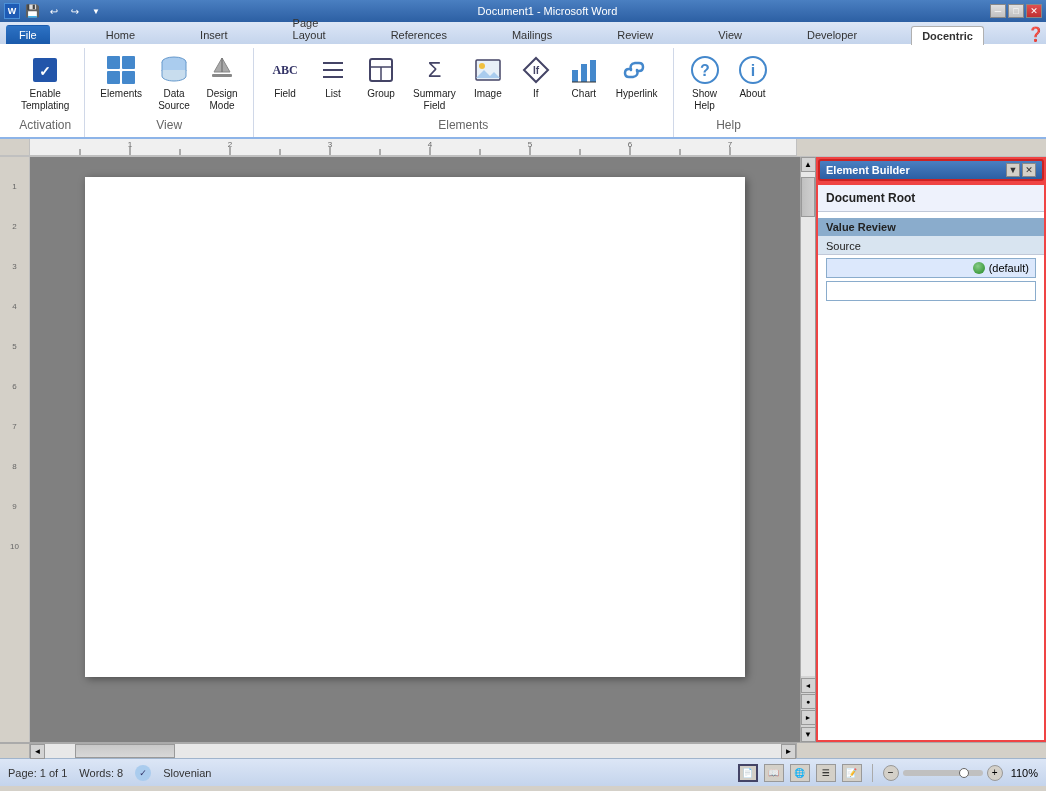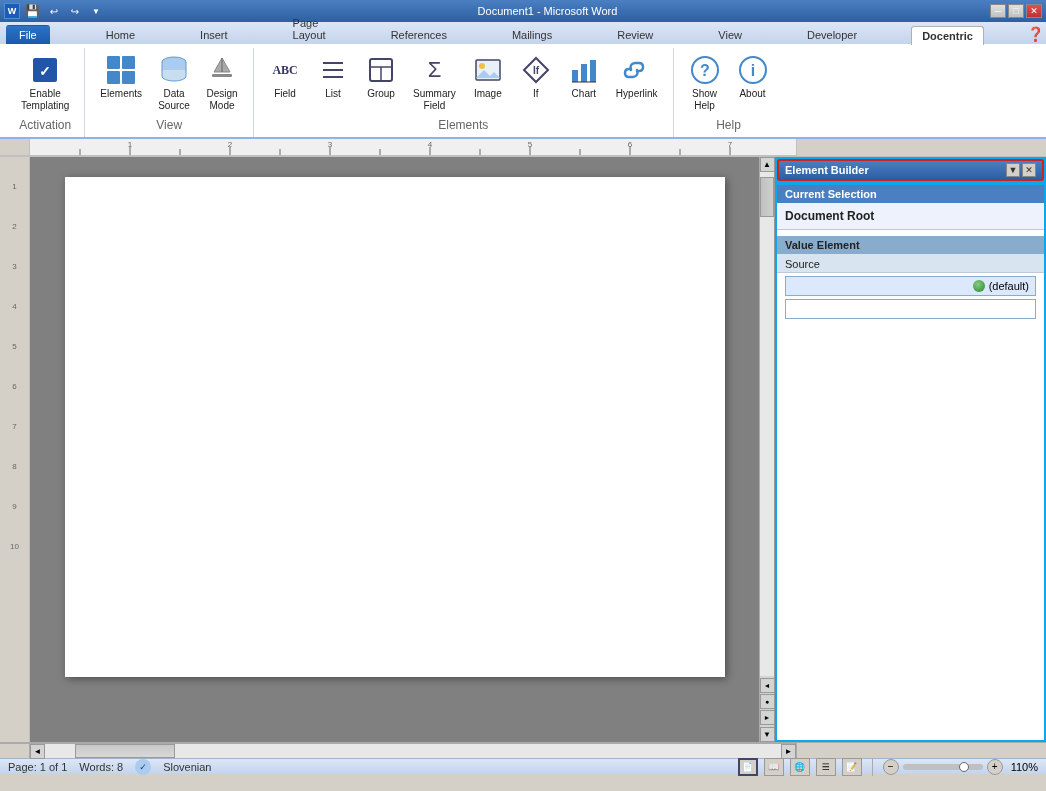--- a/index.html
+++ b/index.html
@@ -59,42 +59,42 @@
     
     .doc-area { flex: 1; background: #808080; overflow: auto; display: flex; justify-content: center; padding: 20px 0; position: relative; }
     .doc-scroll-container { display: flex; flex-direction: column; align-items: center; }
     .page { background: white; width: 660px; min-height: 500px; box-shadow: 2px 2px 8px rgba(0,0,0,0.4); }
     .vertical-scrollbar { width: 15px; background: #d4d4d4; display: flex; flex-direction: column; align-items: center; border-left: 1px solid #aaa; }
     .scrollbar-btn { width: 15px; height: 15px; background: #d4d4d4; border: 1px solid #999; display: flex; align-items: center; justify-content: center; font-size: 8px; cursor: pointer; }
     .scrollbar-track { flex: 1; width: 100%; background: #e8e8e8; position: relative; }
     .scrollbar-thumb { width: 100%; height: 40px; background: linear-gradient(to right, #c0c0c0, #d0d0d0); border: 1px solid #999; position: absolute; top: 5px; }
 
     
-    .element-builder { width: 272px; background: #0ea5e9; border-left: 1px solid #999; display: flex; flex-direction: column; }
+    .element-builder { width: 231px; background: #ef4444; border-left: 1px solid #999; display: flex; flex-direction: column; }
     .eb-titlebar { background: linear-gradient(to bottom, #4a7fc1, #2c5fa3); color: white; height: 22px; display: flex; align-items: center; justify-content: space-between; padding: 0 6px; border: 2px solid #cc2222; border-radius: 3px; margin: 2px; }
     .eb-title { font-size: 11px; font-weight: bold; color: white; }
     .eb-controls { display: flex; gap: 2px; }
     .eb-ctrl-btn { width: 14px; height: 14px; background: #d4d0c8; border: 1px solid #888; display: flex; align-items: center; justify-content: center; font-size: 9px; cursor: pointer; color: #333; }
     .eb-content { flex: 1; background: white; margin: 2px; }
     .eb-section-header { background: #4a7fc1; color: white; padding: 3px 8px; font-size: 11px; font-weight: bold; }
     .eb-selection-value { padding: 6px 8px; font-size: 12px; font-weight: bold; color: #222; background: #eef2fc; border-bottom: 1px solid #c0c8d8; }
     .eb-binding-header { background: #8aaccc; color: #222; padding: 3px 8px; font-size: 11px; font-weight: bold; margin-top: 4px; }
     .eb-field-label { padding: 4px 8px 2px 8px; font-size: 11px; color: #222; background: #d8e4f0; border-bottom: 1px solid #c0c8d8; }
     .eb-field-value { margin: 3px 8px; padding: 3px 6px; background: #dce8fc; border: 1px solid #8aaccc; font-size: 11px; display: flex; align-items: center; gap: 4px; justify-content: flex-end; }
     .eb-field-input { margin: 3px 8px; padding: 2px 4px; background: white; border: 1px solid #8aaccc; font-size: 11px; height: 20px; }
     .source-dot { width: 12px; height: 12px; background: radial-gradient(circle at 40% 35%, #88cc88, #228822); border-radius: 50%; display: inline-block; flex-shrink: 0; }
 
     
     .h-scrollbar { height: 15px; background: #d4d4d4; display: flex; align-items: center; border-top: 1px solid #aaa; }
     .h-sb-btn { width: 15px; height: 15px; background: #d4d4d4; border: 1px solid #999; display: flex; align-items: center; justify-content: center; font-size: 8px; cursor: pointer; flex-shrink: 0; }
     .h-sb-track { flex: 1; height: 100%; background: #e8e8e8; position: relative; }
     .h-sb-thumb { width: 100px; height: 100%; background: linear-gradient(to bottom, #c8c8c8, #d8d8d8); border: 1px solid #999; position: absolute; left: 30px; }
 
     
-    .status-bar { height: 16px; background: linear-gradient(to bottom, #dce6f6, #c4d4ec); border-top: 1px solid #a0b4cc; display: flex; align-items: center; justify-content: space-between; padding: 0 8px; }
+    .status-bar { height: 28px; background: linear-gradient(to bottom, #dce6f6, #c4d4ec); border-top: 1px solid #a0b4cc; display: flex; align-items: center; justify-content: space-between; padding: 0 8px; }
     .status-left { display: flex; align-items: center; gap: 12px; font-size: 11px; color: #333; }
     .status-right { display: flex; align-items: center; gap: 6px; }
     .zoom-controls { display: flex; align-items: center; gap: 4px; }
     .zoom-btn { width: 16px; height: 16px; background: #d4d0c8; border: 1px solid #999; display: flex; align-items: center; justify-content: center; font-size: 10px; cursor: pointer; border-radius: 8px; }
     .zoom-slider { width: 80px; height: 6px; background: #c0c0c0; border-radius: 3px; position: relative; }
     .zoom-indicator { width: 10px; height: 10px; background: white; border: 1px solid #666; border-radius: 5px; position: absolute; top: -2px; left: 70%; }
     .view-btn { width: 20px; height: 18px; background: #d4d0c8; border: 1px solid #999; display: flex; align-items: center; justify-content: center; font-size: 9px; cursor: pointer; }
     .lang-btn { display: flex; align-items: flex-end; gap: 4px; font-size: 11px; cursor: pointer; }
   </style>
 </head>
@@ -355,25 +355,24 @@
 
   <div class="element-builder">
     <div class="eb-titlebar">
       <div class="eb-title">Element Builder</div>
       <div class="eb-controls">
         <div class="eb-ctrl-btn">▼</div>
         <div class="eb-ctrl-btn">✕</div>
       </div>
     </div>
     <div class="eb-content">
-      <div class="eb-section-header">Current Selection</div>
       <div class="eb-selection-value">Document Root</div>
 
       <div style="margin-top:6px;">
-        <div class="eb-binding-header">Value Element</div>
+        <div class="eb-binding-header">Value Review</div>
         <div class="eb-field-label">Source</div>
         <div class="eb-field-value">
           <div class="source-dot"></div>
           <span>(default)</span>
         </div>
         <div class="eb-field-input"></div>
       </div>
     </div>
   </div>
 </div>

